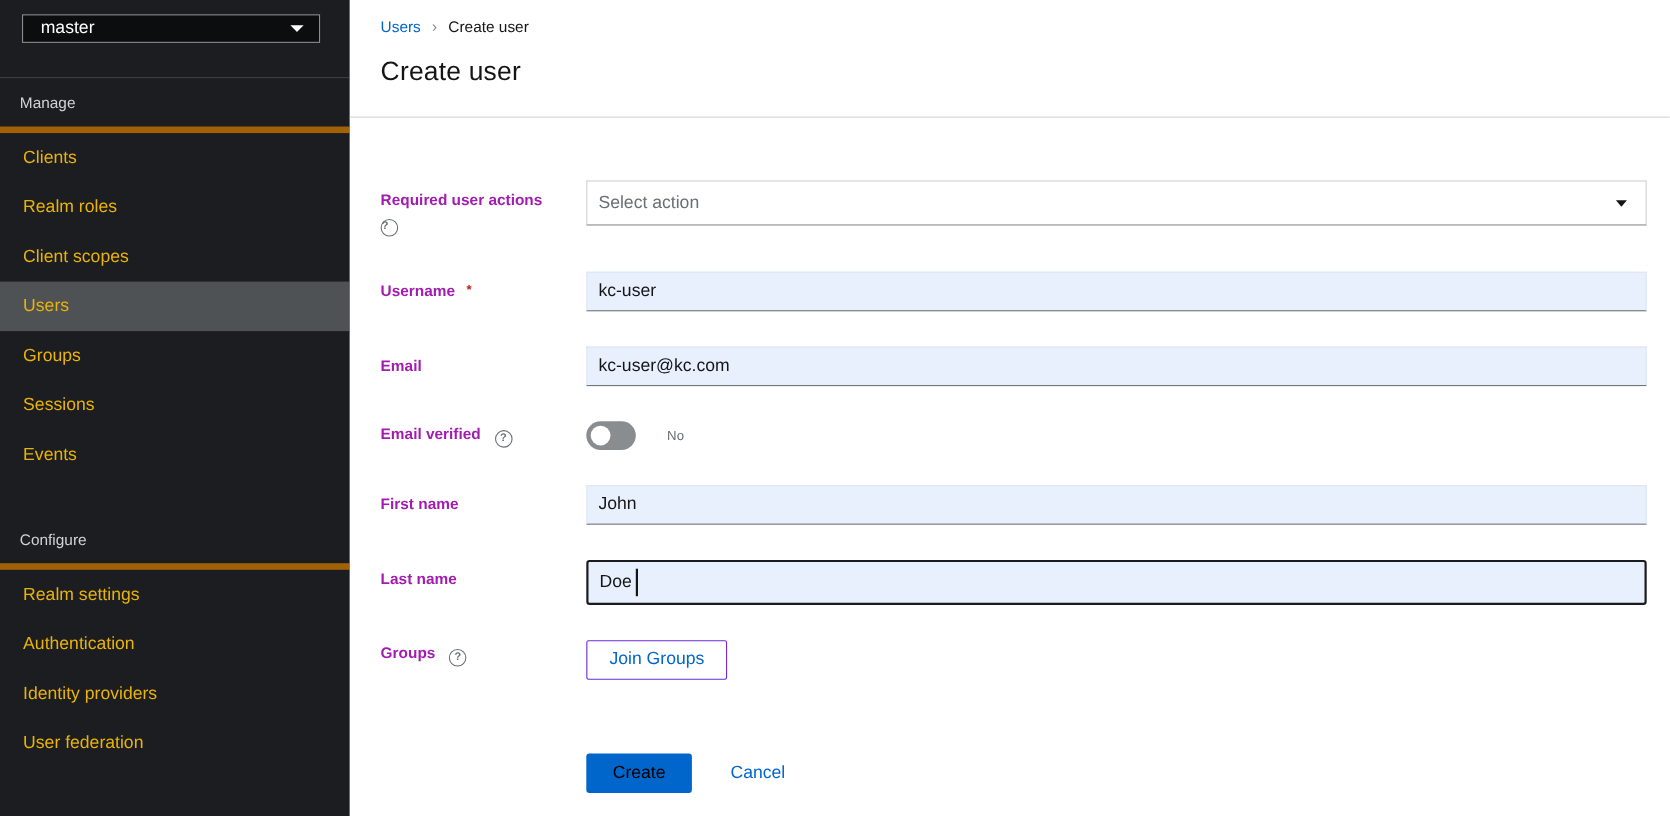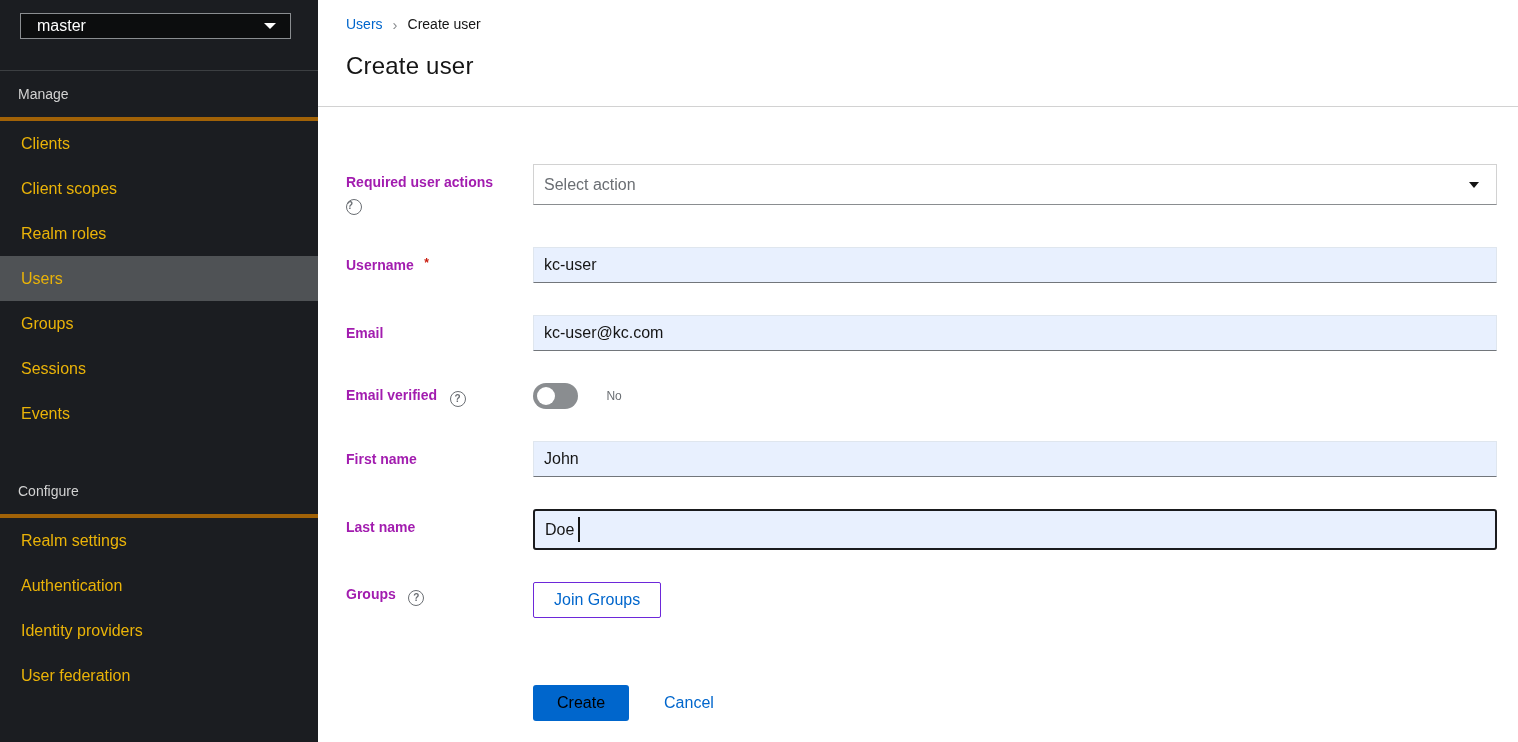--- a/index.html
+++ b/index.html
@@ -37,21 +37,21 @@
     width:0; height:0;
     border-left:6px solid transparent;
     border-right:6px solid transparent;
     border-top:6px solid #ffffff;
   }
   .nav-section-title {
     height:50px;
     display:flex; align-items:center;
     padding-left:18px;
     font-size:14px; font-weight:400; color:#d2d2d2;
-    border-bottom:4px solid #a16207;
+    border-bottom:6px solid #a16207;
   }
   .nav-list { list-style:none; }
   .nav-item {
     height:45px;
     display:flex; align-items:center;
     padding-left:21px;
     font-size:16px; color:#eab308;
     cursor:pointer;
   }
   .nav-item.active { background:#4f5255; }
@@ -166,22 +166,22 @@
     <div class="realm-selector">
       <span>master</span>
       <span class="caret-down"></span>
     </div>
   </div>
 
   <div class="nav-section">
     <h3 class="nav-section-title">Manage</h3>
     <ul class="nav-list">
       <li class="nav-item">Clients</li>
+      <li class="nav-item">Realm roles</li>
       <li class="nav-item">Client scopes</li>
-      <li class="nav-item">Realm roles</li>
       <li class="nav-item active">Users</li>
       <li class="nav-item">Groups</li>
       <li class="nav-item">Sessions</li>
       <li class="nav-item">Events</li>
     </ul>
   </div>
 
   <div class="nav-section section-configure">
     <h3 class="nav-section-title">Configure</h3>
     <ul class="nav-list">

